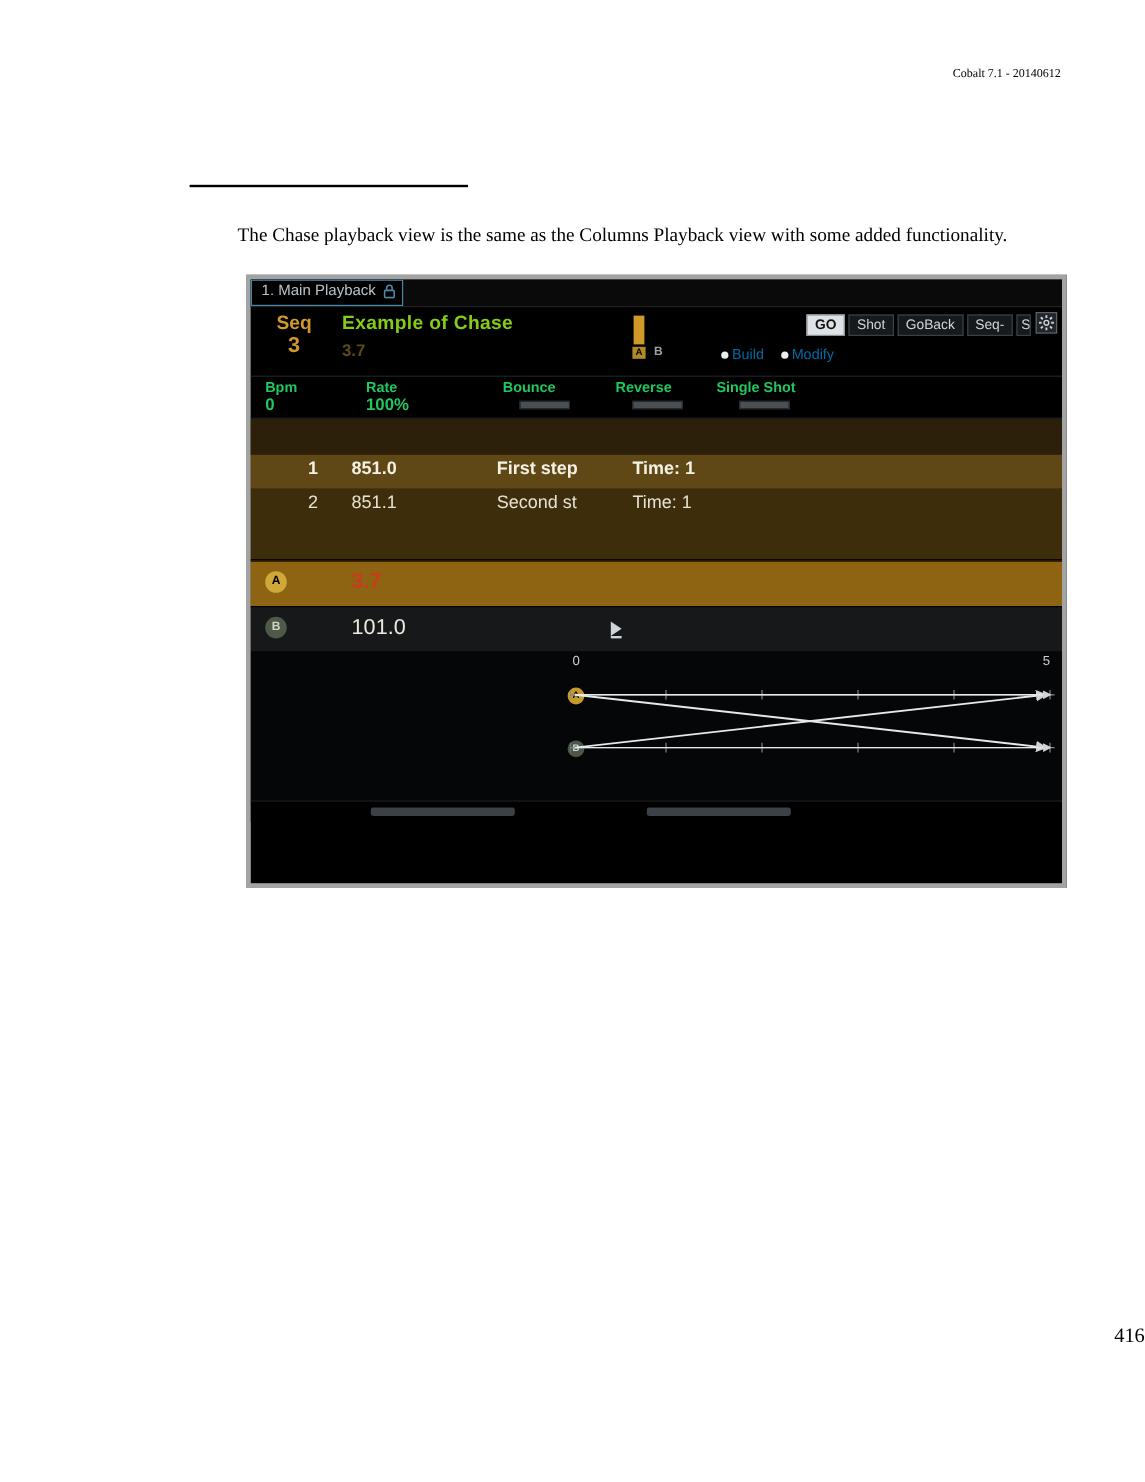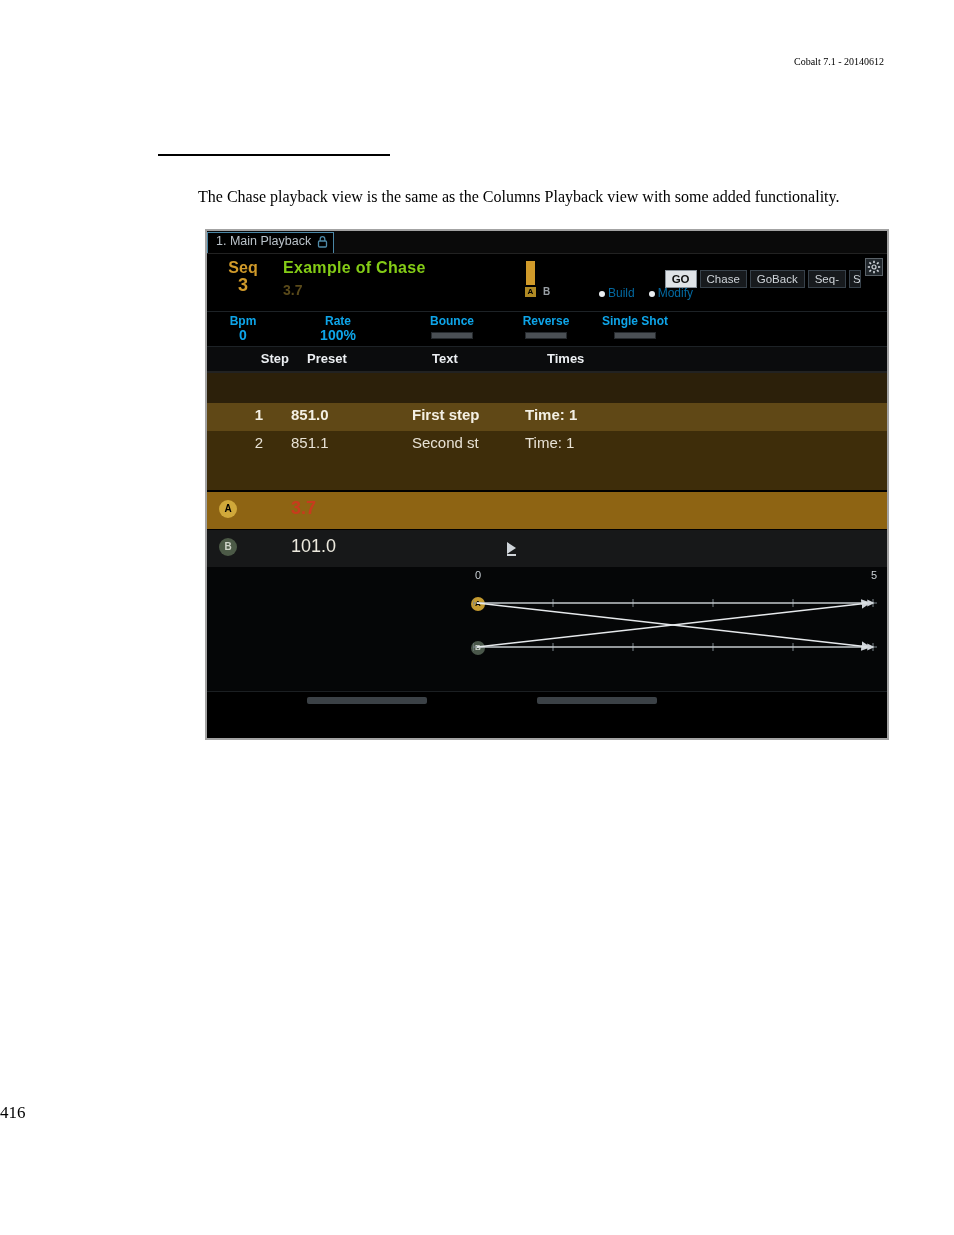--- a/index.html
+++ b/index.html
@@ -34,21 +34,21 @@
     position: absolute;
     left: 198px;
     top: 186px;
     width: 692px;
     font-size: 16px;
     line-height: 1.35;
   }
   .page-number {
     position: absolute;
     left: 0; right: 0; bottom: 112px;
-    text-align: left;
+    text-align: right;
     font-size: 17px;
   }
   .body-text {
     position: absolute;
     left: 198px;
     top: 768px;
     width: 692px;
     font-size: 16px;
     line-height: 1.4;
   }
@@ -58,21 +58,21 @@
   }
 
   
   .shot {
     position: absolute;
     left: 205px;
     top: 229px;
     width: 684px;
     height: 511px;
     background: #000;
-    border: 2px solid #a3a3a3;
+    border: 4px solid #a3a3a3;
     box-sizing: border-box;
     font-family: "Segoe UI", Arial, sans-serif;
   }
   .shot * { box-sizing: border-box; }
 
   .titlebar {
     position: relative;
     height: 22px;
     background: #0a0a0a;
   }
@@ -140,21 +140,21 @@
     line-height: 10px; font-weight: 700;
   }
   .ab-chip .b-lbl {
     position: absolute;
     left: 18px; bottom: 0;
     color: #9aa0a6; font-size: 10px; font-weight: 700;
   }
 
   .action-buttons {
     position: absolute;
-    right: 6px; top: 16px;
+    right: 6px; top: 6px;
     display: flex;
     gap: 3px;
   }
   .action-buttons .btn {
     height: 18px;
     background: #171a1d;
     border: 1px solid #37414a;
     color: #cfd4d9;
     font-size: 11.5px;
     padding: 0 6px;
@@ -195,22 +195,21 @@
   .params-row {
     position: relative;
     height: 36px;
     background: #000;
     border-top: 1px solid #1d2226;
     border-bottom: 1px solid #1d2226;
   }
   .param {
     position: absolute;
     top: 2px;
-    text-align: center;
-    color: #0ea5e9;
+    color: #22c55e;
     font-size: 12px;
   }
   .param .lbl { font-weight: 700; }
   .param .val { font-weight: 700; font-size: 14px; margin-top: -1px; }
   .param.slider .bar {
     margin-top: 4px;
     height: 7px;
     width: 42px;
     background: #4a4f54;
     border: 1px solid #262a2e;
@@ -379,21 +378,21 @@
             <line x1="2.4" y1="2.4" x2="4" y2="4"></line>
               <line x1="10" y1="10" x2="11.6" y2="11.6"></line>
             <line x1="11.6" y1="2.4" x2="10" y2="4"></line>
               <line x1="4" y1="10" x2="2.4" y2="11.6"></line>
           </g>
         </svg>
       </div>
 
       <div class="action-buttons" style="right:26px;">
         <div class="btn go">GO</div>
-        <div class="btn">Chase</div>
+        <div class="btn">Shot</div>
         <div class="btn">GoBack</div>
         <div class="btn">Seq-</div>
         <div class="btn clipped">S</div>
       </div>
 
       <div class="radio-row" style="right:auto; left:392px;">
         <span><span class="dot"></span><span>Build</span></span>
         <span><span class="dot"></span><span>Modify</span></span>
       </div>
     </div>
@@ -414,26 +413,20 @@
       <div class="param slider p-rev">
         <div class="lbl">Reverse</div>
         <div class="bar"></div>
       </div>
       <div class="param slider p-sing">
         <div class="lbl">Single Shot</div>
         <div class="bar"></div>
       </div>
     </div>
 
-    <div class="col-head">
-      <span class="ch-step">Step</span>
-      <span class="ch-preset">Preset</span>
-      <span class="ch-text">Text</span>
-      <span class="ch-times">Times</span>
-    </div>
 
     <div class="steps-outer">
       <div class="dim-top"></div>
       <div class="step-row active">
         <span class="s-step">1</span>
         <span class="s-preset">851.0</span>
         <span class="s-text">First step</span>
         <span class="s-times">Time: 1</span>
       </div>
       <div class="step-row">

